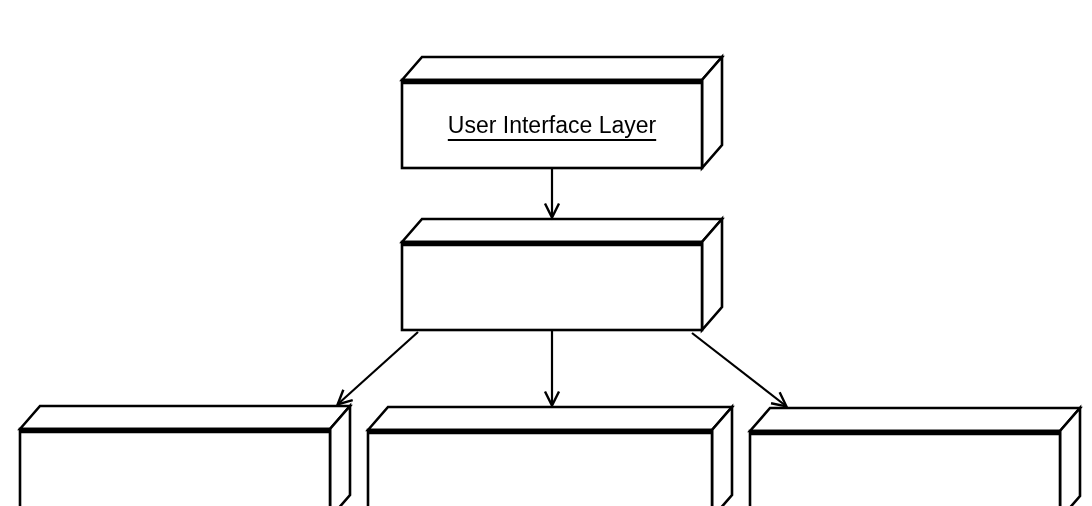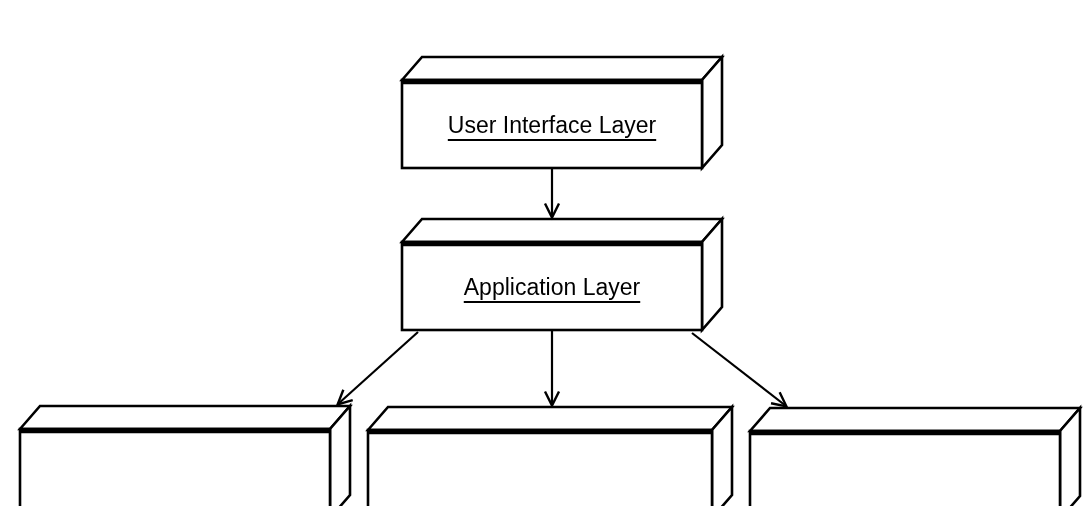--- a/index.html
+++ b/index.html
@@ -101,18 +101,17 @@
     </g>
 
     <line class="edge-line" marker-end="url(#openArrow)" x1="552" y1="148" x2="552" y2="196"></line>
     <line class="edge-line" marker-end="url(#openArrow)" x1="418" y1="311" x2="338" y2="383"></line>
     <line class="edge-line" marker-end="url(#openArrow)" x1="552" y1="310" x2="552" y2="384"></line>
     <line class="edge-line" marker-end="url(#openArrow)" x1="692" y1="312" x2="786" y2="385"></line>
   </svg>
 
   <div class="node-label" style="left:402px; top:62px; width:300px; height:85px;">User Interface Layer</div>
 
-  <div class="node-label" style="left:402px; top:224px; width:300px; height:85px;">Application Layer</div>
 
 
 
 
 </div>
 
 </body></html>

